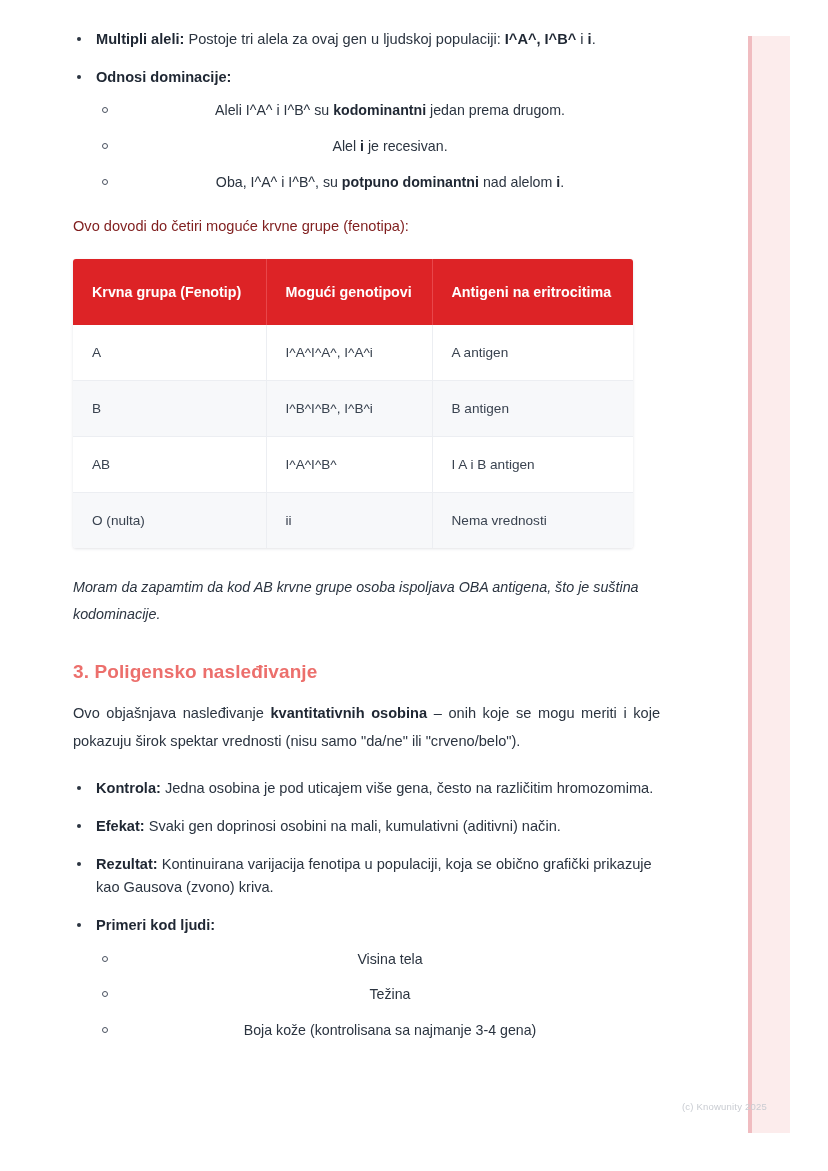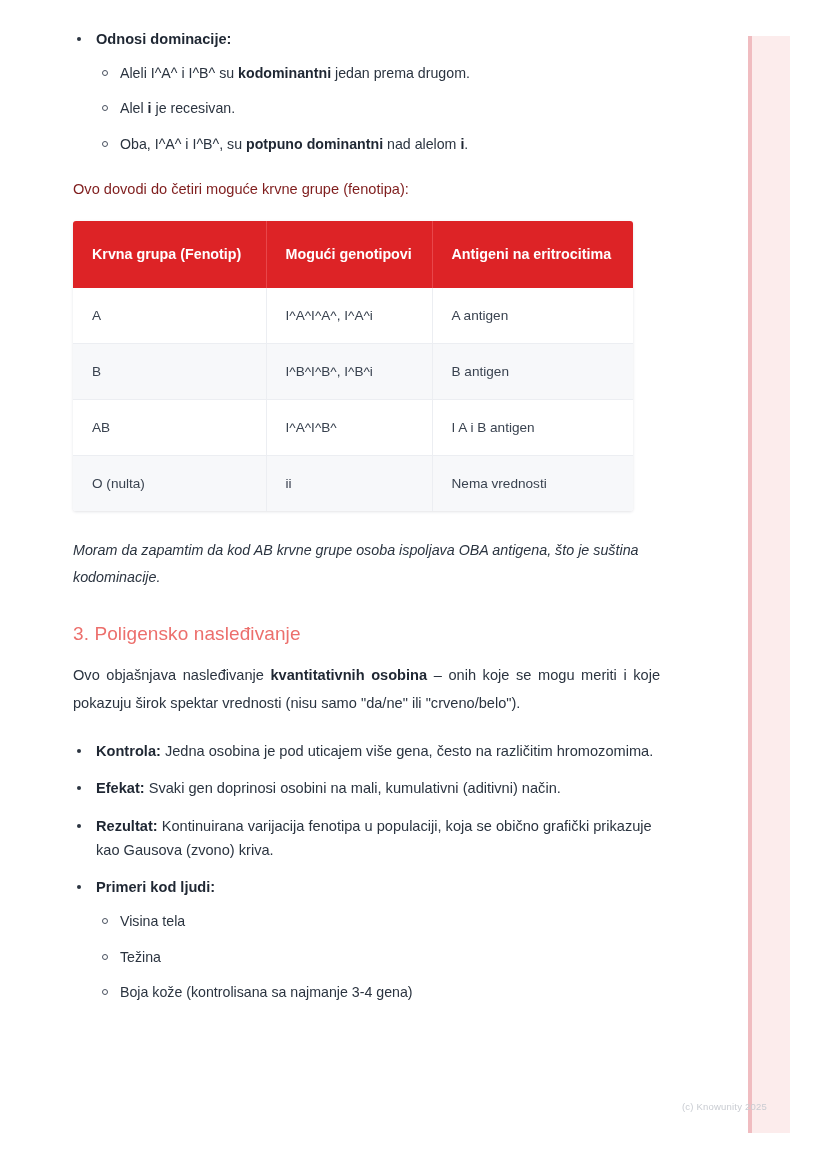--- a/index.html
+++ b/index.html
@@ -52,20 +52,21 @@
     left: 4px;
     top: 9px;
     width: 4px; height: 4px;
     border-radius: 50%;
     background: #2b3440;
   }
   ul.lvl2 {
     list-style: none;
     margin: 10px 0 0 0;
     padding: 0;
+    text-align: center;
   }
   ul.lvl2 > li {
     position: relative;
     padding-left: 24px;
     margin-bottom: 13px;
     font-size: 14.2px;
     line-height: 1.6;
     color: #2b3440;
   }
   ul.lvl2 > li:last-child { margin-bottom: 0; }
@@ -99,21 +100,21 @@
     font-size: 14.3px;
     line-height: 1.9;
     margin: 26px 0 0 0;
     font-style: italic;
     color: #2b3440;
   }
 
   
   h2.section {
     font-size: 19px;
-    font-weight: 400;
+    font-weight: 700;
     color: #ec6f6c;
     margin: 32px 0 0 0;
     letter-spacing: 0.1px;
   }
 
   
   .tbl-wrap {
     margin-top: 20px;
     width: 560px;
     border-radius: 3px;
@@ -166,20 +167,23 @@
   }
 </style>
 </head>
 <body>
 
 <div class="edge-strip"></div>
 
 <div class="page">
 
   <ul class="lvl1">
+    <li>
+      <b>Multipli aleli:</b><span> Postoje tri alela za ovaj gen u ljudskoj populaciji: </span><b>I^A^, I^B^</b><span> i </span><b>i</b><span>.</span>
+    </li>
     <li>
       <b>Odnosi dominacije:</b>
       <ul class="lvl2">
         <li>
           <span>Aleli I^A^ i I^B^ su </span><b>kodominantni</b><span> jedan prema drugom.</span>
         </li>
         <li>
           <span>Alel </span><b>i</b><span> je recesivan.</span>
         </li>
         <li>

